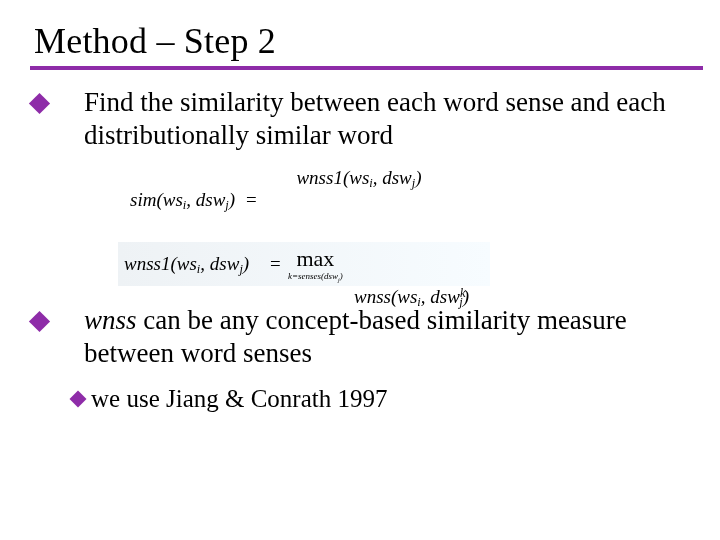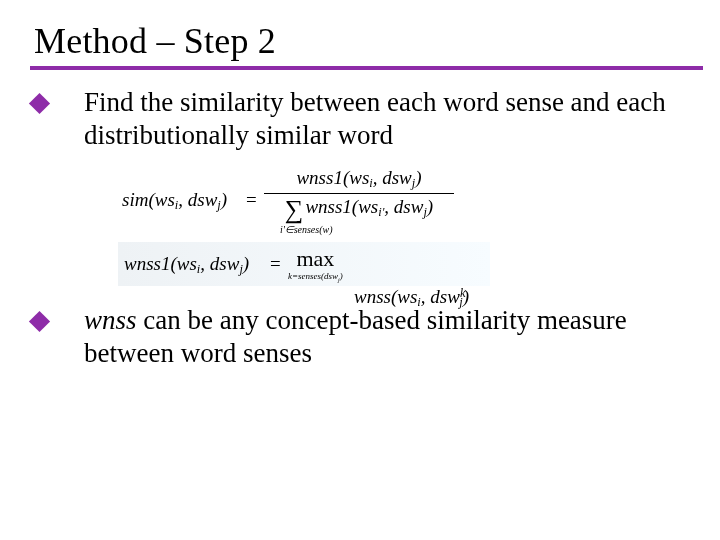--- a/index.html
+++ b/index.html
@@ -81,21 +81,21 @@
   }
   .eq1 {
     width: 340px;
     height: 66px;
     position: relative;
     font-style: italic;
     font-size: 19px;
   }
   .eq1 .lhs {
     position: absolute;
-    left: 4px;
+    left: 12px;
     top: 22px;
   }
   .eq1 .eq {
     position: absolute;
     left: 128px;
     top: 22px;
     font-style: normal;
   }
   .eq1 .frac {
     position: absolute;
@@ -192,38 +192,38 @@
       <div class="diamond"></div>
       <div class="txt">Find the similarity between each word sense and each distributionally similar word</div>
     </div>
 
     <div class="eqwrap">
       <div class="eqimg eq1">
         <span class="lhs">sim(ws<sub>i</sub>, dsw<sub>j</sub>)</span>
         <span class="eq">=</span>
         <div class="frac">
           <div class="num">wnss1(ws<sub>i</sub>, dsw<sub>j</sub>)</div>
-          <div class="den">
-            <span class="sigma">∑</span><span>wnss1(ws<sub>i'</sub>, dsw<sub>j</sub>)</span>
-            <div class="subsigma">i'∈senses(w)</div>
-          </div>
         </div>
       </div>
 
       <div class="eqimg eq2">
         <span class="lhs">wnss1(ws<sub>i</sub>, dsw<sub>j</sub>)</span>
         <span class="eq">=</span>
         <div class="maxblk">
           <div class="max">max</div>
           <div class="msub">k=senses(dsw<sub>j</sub>)</div>
         </div>
         <span class="rhs">wnss(ws<sub>i</sub>, dsw<span class="sup">k</span><sub style="margin-left:-6px">j</sub>)</span>
       </div>
     </div>
 
     <div class="bul1">
       <div class="diamond"></div>
       <div class="txt"><span class="italic">wnss</span><span> can be any concept-based similarity measure between word senses</span></div>
     </div>
 
+    <div class="bul2">
+      <div class="diamond"></div>
+      <div>we use Jiang &amp; Conrath 1997</div>
+    </div>
 
   </div>
 </div>
 
 </body></html>

